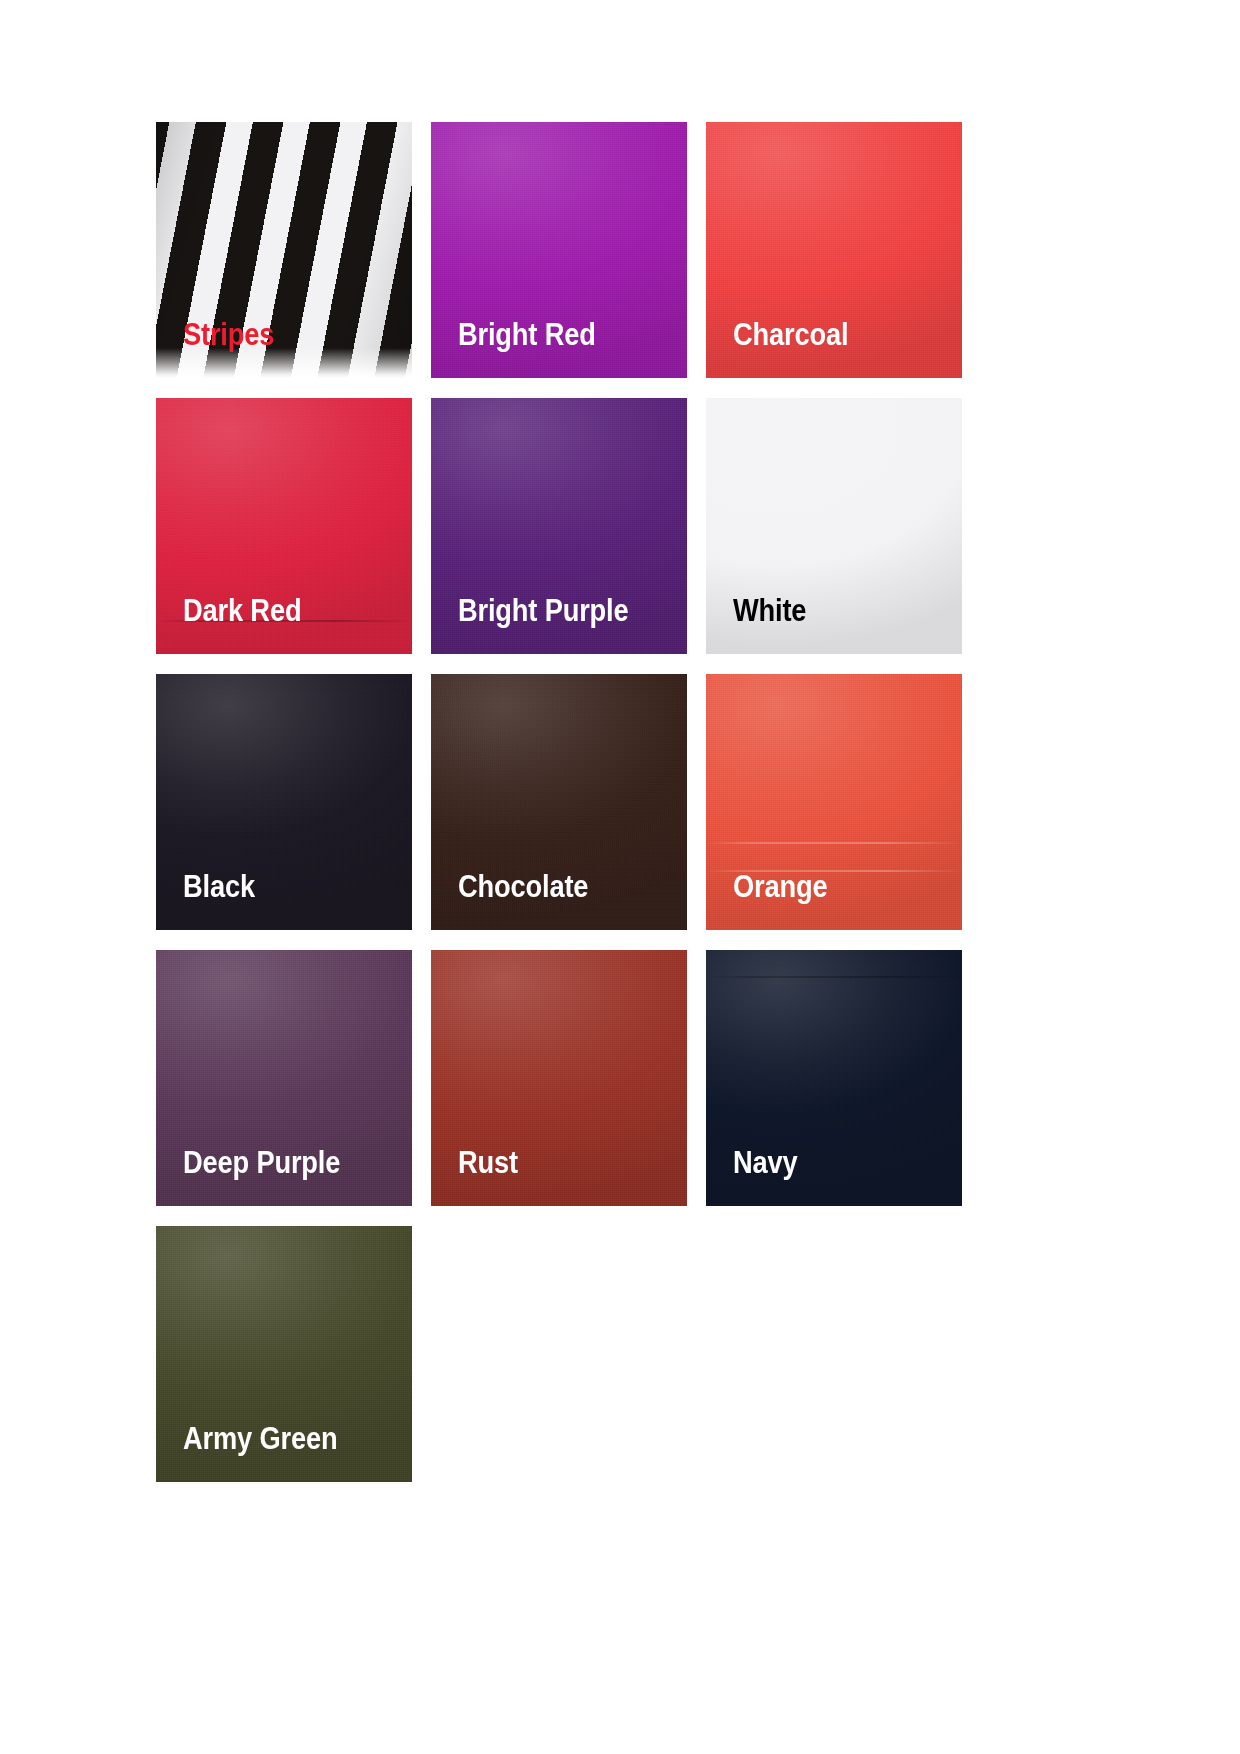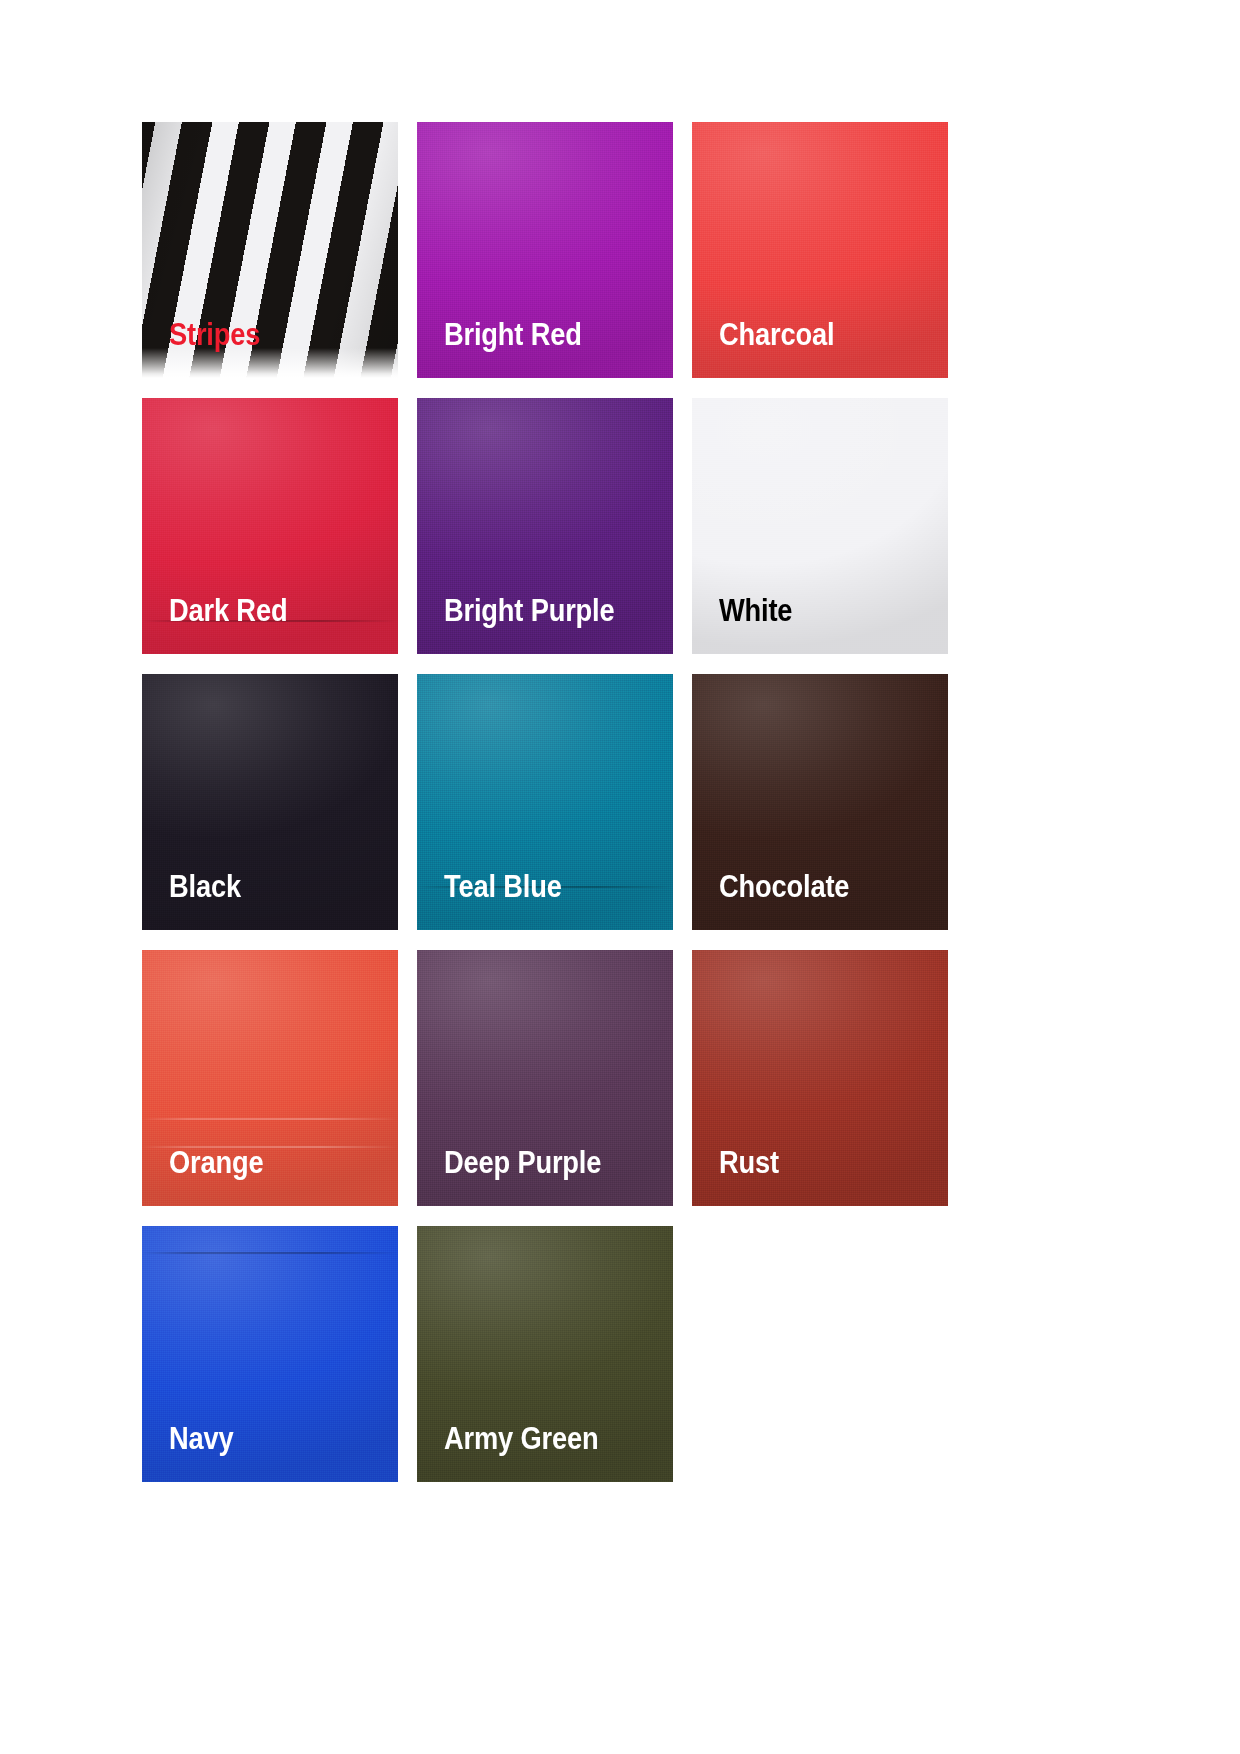--- a/index.html
+++ b/index.html
@@ -18,21 +18,21 @@
   }
 
   .sheet {
     position: absolute;
     inset: 0;
     background: #ffffff;
   }
 
   .swatch-grid {
     position: absolute;
-    left: 142px;
+    left: 156px;
     top: 122px;
     width: 820px;
     display: grid;
     grid-template-columns: repeat(3, 256px);
     grid-template-rows: repeat(5, 256px);
     column-gap: 19px;
     row-gap: 20px;
   }
 
   .swatch {
@@ -184,26 +184,20 @@
       <div class="swatch" style="background-color: rgb(243, 243, 246);">
         <div class="weave"></div>
         <div class="sheen"></div>
         <div class="swatch-label dark-text" style="color: rgb(0, 0, 0);">White</div>
       </div>
       <div class="swatch" style="background-color: rgb(29, 25, 36);">
         <div class="weave"></div>
         <div class="sheen"></div>
         <div class="swatch-label" style="color: rgb(255, 255, 255);">Black</div>
       </div>
-      <div class="swatch" style="background-color: rgb(11, 126, 157);">
-        <div class="weave"></div>
-        <div class="sheen"></div>
-        <div class="seam dark" style="top: 212px;"></div>
-        <div class="swatch-label" style="color: rgb(255, 255, 255);">Teal Blue</div>
-      </div>
       <div class="swatch" style="background-color: rgb(58, 33, 27);">
         <div class="weave"></div>
         <div class="sheen"></div>
         <div class="swatch-label" style="color: rgb(255, 255, 255);">Chocolate</div>
       </div>
       <div class="swatch" style="background-color: rgb(232, 84, 63);">
         <div class="weave"></div>
         <div class="sheen"></div>
         <div class="seam" style="top: 168px;"></div>
         <div class="seam" style="top: 196px;"></div>
@@ -212,21 +206,21 @@
       <div class="swatch" style="background-color: rgb(91, 58, 89); text-align: center;">
         <div class="weave"></div>
         <div class="sheen"></div>
         <div class="swatch-label" style="color: rgb(255, 255, 255);">Deep Purple</div>
       </div>
       <div class="swatch" style="background-color: rgb(157, 51, 39);">
         <div class="weave"></div>
         <div class="sheen"></div>
         <div class="swatch-label" style="color: rgb(255, 255, 255);">Rust</div>
       </div>
-      <div class="swatch" style="background-color: #1d4ed8;">
+      <div class="swatch" style="background-color: #0f172a;">
         <div class="weave"></div>
         <div class="sheen"></div>
         <div class="seam dark" style="top: 26px;"></div>
         <div class="swatch-label" style="color: rgb(255, 255, 255);">Navy</div>
       </div>
       <div class="swatch" style="background-color: rgb(71, 74, 43);">
         <div class="weave"></div>
         <div class="sheen"></div>
         <div class="swatch-label" style="color: rgb(255, 255, 255);">Army Green</div>
       </div>

